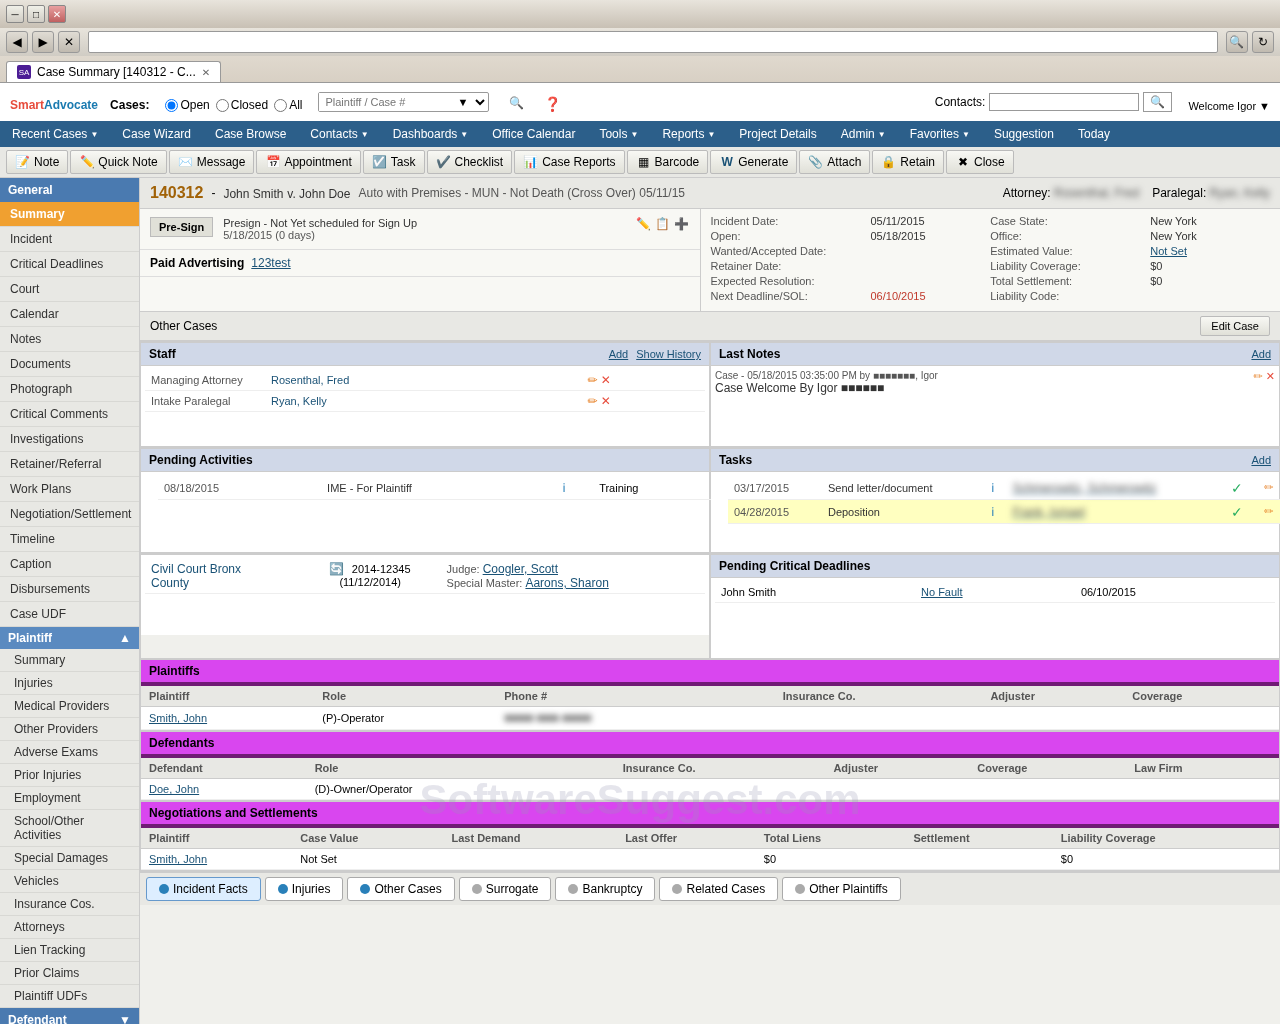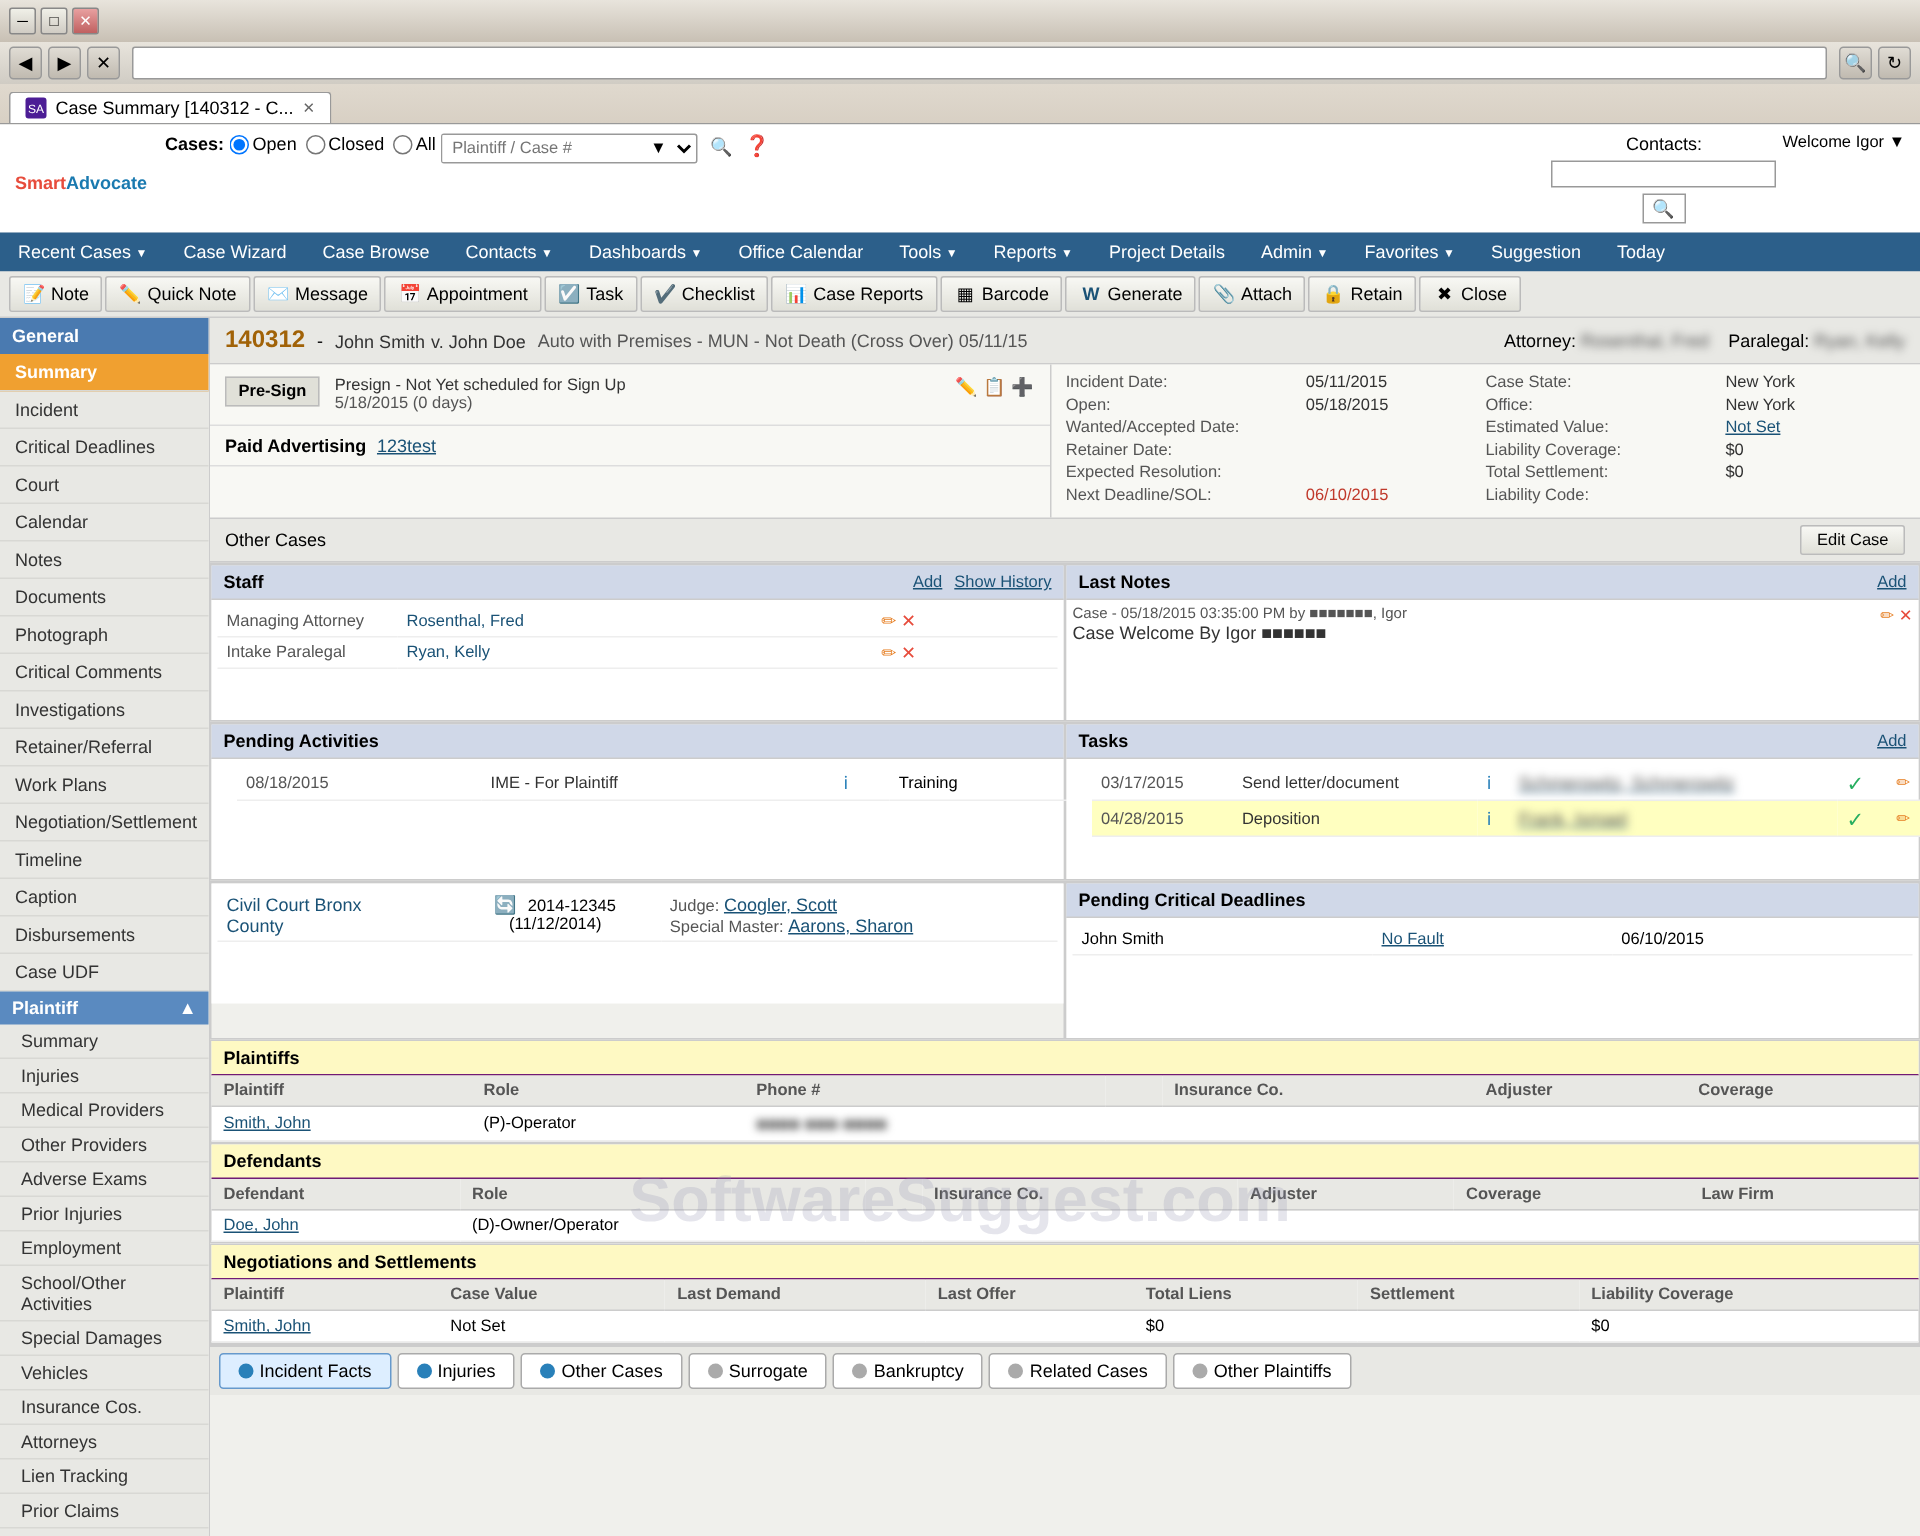--- a/index.html
+++ b/index.html
@@ -20,29 +20,29 @@
     .tab { display: flex; align-items: center; padding: 3px 10px; background: linear-gradient(#e8e4dc, #d0ccc4); border: 1px solid #999; border-bottom: none; border-radius: 3px 3px 0 0; margin-right: 2px; font-size: 11px; gap: 6px; }
     .tab.active { background: white; }
     .tab-close { color: #666; cursor: pointer; font-size: 10px; }
     .tab-icon { width: 14px; height: 14px; background: #4c1d95; border-radius: 2px; display: flex; align-items: center; justify-content: center; color: white; font-size: 8px; }
 
     
     .app { display: flex; flex-direction: column; height: 968px; background: #f0f0ec; }
     .app-logo-bar { display: flex; align-items: center; padding: 6px 10px; gap: 12px; background: white; }
     .logo { font-size: 22px; font-weight: bold; color: #1a5276; }
     .logo span { color: #e74c3c; }
-    .header-controls { display: flex; align-items: flex-start; gap: 4px; flex: 1; }
+    .header-controls { display: flex; align-items: flex-end; gap: 16px; flex: 1; }
     .cases-label { font-weight: bold; font-size: 12px; }
     .radio-group { display: flex; align-items: center; gap: 6px; }
     .radio-item { display: flex; align-items: center; gap: 2px; cursor: pointer; }
     .case-search { display: flex; align-items: center; border: 1px solid #999; border-radius: 2px; background: white; }
     .case-search select { border: none; outline: none; background: transparent; font-size: 11px; padding: 2px 4px; }
     .case-search input { border: none; outline: none; padding: 2px 6px; width: 120px; font-size: 11px; }
     .search-btn { background: none; border: none; cursor: pointer; padding: 2px 4px; }
-    .contacts-section { display: flex; align-items: center; gap: 4px; margin-left: auto; flex-direction: column; }
+    .contacts-section { display: flex; align-items: center; gap: 4px; margin-left: auto; }
     .contacts-input { border: 1px solid #999; padding: 2px 6px; width: 150px; font-size: 11px; }
     .welcome-text { white-space: nowrap; font-size: 11px; }
 
     
     .nav-bar { display: flex; align-items: center; background: #2c5f8a; padding: 0; }
     .nav-item { color: white; padding: 6px 12px; cursor: pointer; display: flex; align-items: center; gap: 3px; font-size: 12px; white-space: nowrap; }
     .nav-arrow-down { font-size: 8px; }
 
     .toolbar { display: flex; align-items: center; background: #e8e8e4; border-bottom: 1px solid #ccc; padding: 3px 6px; gap: 2px; flex-wrap: wrap; }
     .toolbar-btn { display: flex; align-items: center; gap: 3px; padding: 3px 8px; background: linear-gradient(#f8f8f4, #e0e0d8); border: 1px solid #bbb; border-radius: 2px; cursor: pointer; font-size: 11px; white-space: nowrap; }
@@ -122,21 +122,21 @@
     .judge-cell { color: #555; }
     .judge-link { color: #1a5276; text-decoration: underline; cursor: pointer; }
 
     
     .deadline-table { width: 100%; border-collapse: collapse; }
     .deadline-table td { padding: 4px 6px; border-bottom: 1px solid #eee; font-size: 11px; }
     .deadline-link { color: #1a5276; text-decoration: underline; cursor: pointer; }
 
     
     .data-section { background: white; border: 1px solid #ccc; margin: 0; }
-    .section-header { background: #fef9c3; padding: 4px 8px; font-weight: bold; font-size: 12px; border-bottom: 1px solid #701a75; }
+    .section-header { background: #d946ef; padding: 4px 8px; font-weight: bold; font-size: 12px; border-bottom: 4px solid #701a75; }
     .data-table { width: 100%; border-collapse: collapse; }
     .data-table th { background: #e8e8e4; padding: 4px 8px; text-align: left; font-size: 11px; border-bottom: 1px solid #ccc; color: #555; }
     .data-table td { padding: 4px 8px; border-bottom: 1px solid #eee; font-size: 11px; }
     .data-table .link-cell { color: #1a5276; text-decoration: underline; cursor: pointer; }
 
     
     .neg-table { width: 100%; border-collapse: collapse; }
     .neg-table th { background: #e8e8e4; padding: 4px 8px; text-align: left; font-size: 11px; border-bottom: 1px solid #ccc; color: #555; }
     .neg-table td { padding: 4px 8px; border-bottom: 1px solid #eee; font-size: 11px; }
     .neg-table .link-cell { color: #1a5276; text-decoration: underline; cursor: pointer; }

